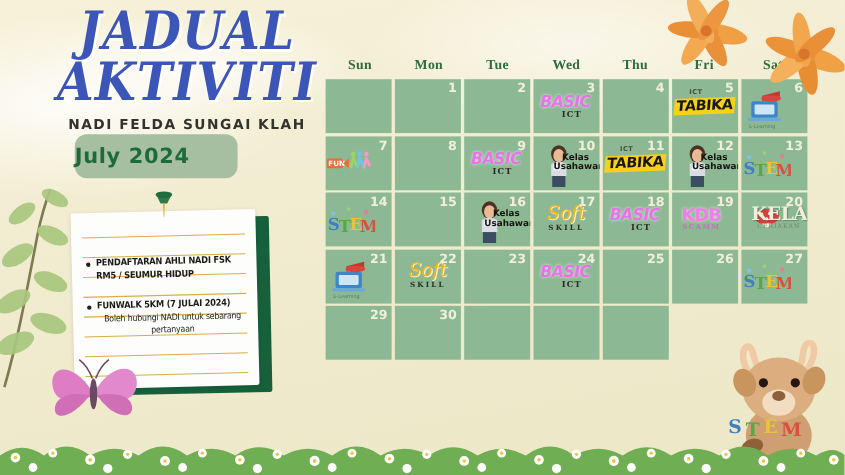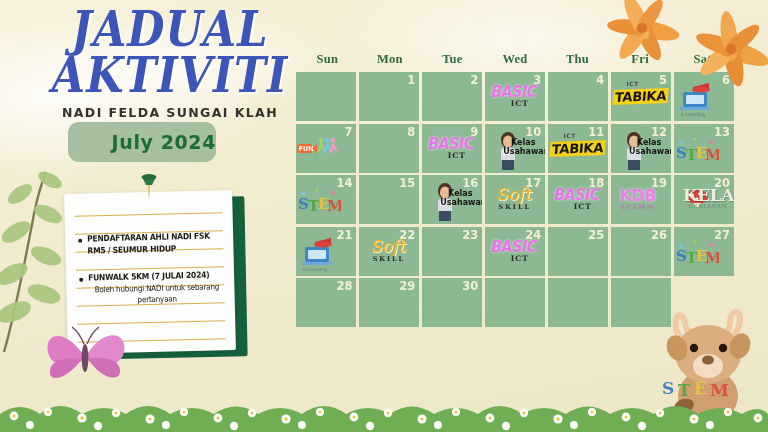--- a/index.html
+++ b/index.html
@@ -42,21 +42,21 @@
     letter-spacing: 1.4px;
     color: #33322c;
   }
 
   
   #month-pill {
     position: absolute; left: 68px; top: 122px;
     width: 148px; height: 40px;
     background: #a6bfa1;
     border-radius: 11px;
-    display: flex; align-items: center; justify-content: flex-end;
+    display: flex; align-items: center; justify-content: flex-start;
   }
   #month-label {
     font-family: "DejaVu Sans", sans-serif;
     font-size: 19px; font-weight: 700;
     color: #1e6b3a; letter-spacing: .6px;
   }
 
   
   #note-shadow {
     position: absolute; left: 78px; top: 198px;
@@ -508,23 +508,20 @@
           <svg class="gfx" width="44" height="40" viewBox="0 0 44 40" style="left: 1px; top: 6px;">
             <text x="1" y="28" font-family="DejaVu Serif, serif" font-size="15" font-weight="700" fill="#3f7fc4">S</text>
              <text x="11" y="30" font-family="DejaVu Serif, serif" font-size="15" font-weight="700" fill="#55a84b">T</text>
              <text x="21" y="28" font-family="DejaVu Serif, serif" font-size="15" font-weight="700" fill="#e8c33c">E</text>
              <text x="30" y="30" font-family="DejaVu Serif, serif" font-size="15" font-weight="700" fill="#d9503f">M</text>
              <circle cx="6" cy="13" r="2" fill="#7cc3e8"></circle>
             <circle cx="36" cy="12" r="2" fill="#e87c9b"></circle>
              <circle cx="20" cy="9" r="1.6" fill="#9ad46a"></circle>
           </svg>
           <span class="daynum">27</span>
-        </div>
-        <div class="cell">
-          <span class="daynum">28</span>
         </div>
         <div class="cell">
           <span class="daynum">29</span>
         </div>
         <div class="cell">
           <span class="daynum">30</span>
         </div>
         <div class="cell blank"></div>
         <div class="cell blank"></div>
         <div class="cell blank"></div>

